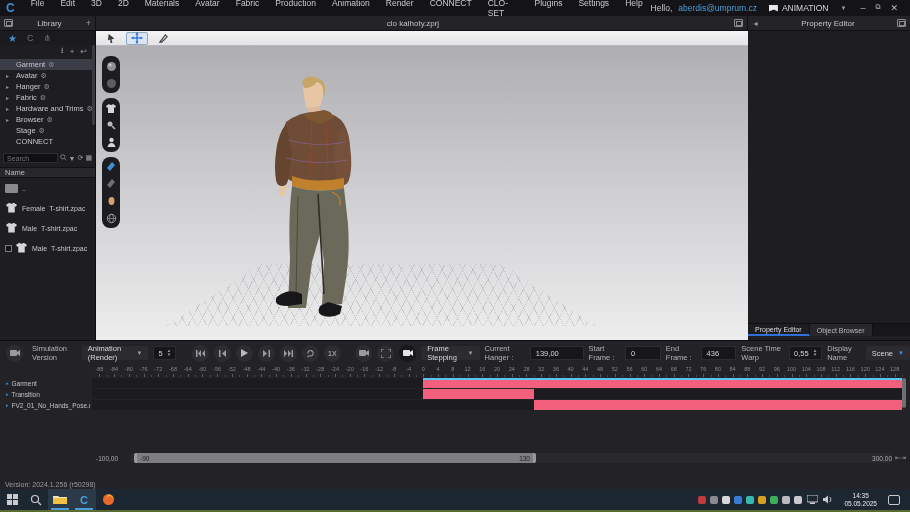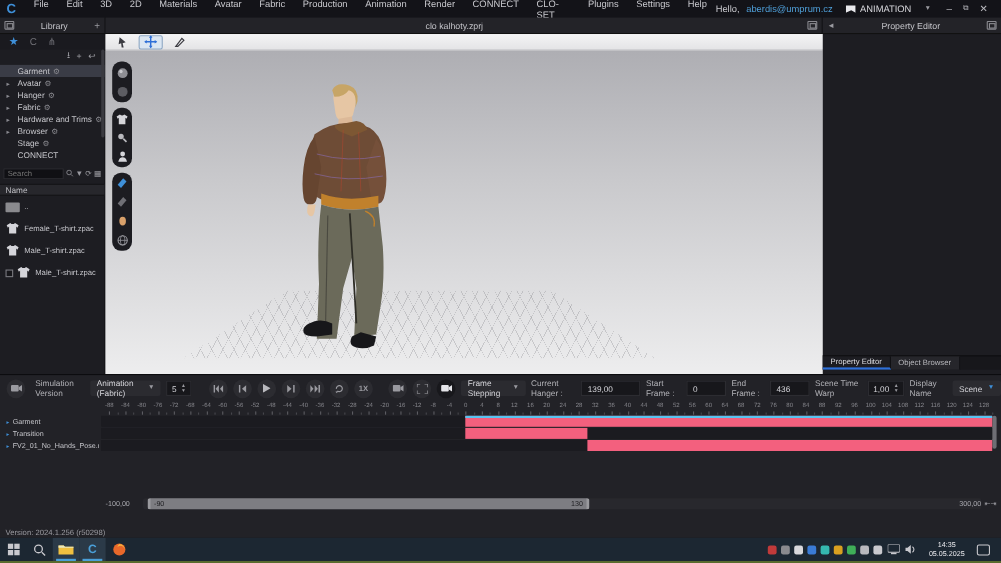--- a/index.html
+++ b/index.html
@@ -411,21 +411,21 @@
 <div class="timeline">
   <div class="tl-controls">
     <span class="circbtn">
         <svg width="10" height="8">
           <rect x="0" y="1" width="7" height="6" rx="1" fill="#9a9aa0"></rect>
           <path d="M7 3 L10 1 L10 7 L7 5 Z" fill="#9a9aa0"></path>
         </svg>
       </span>
     <span class="lbl" style="margin-left:4px;">Simulation Version</span>
     <span class="dd">
-      <span>Animation (Fabric)</span>
+      <span>Animation (Render)</span>
         <span class="caret">▼</span>
     </span>
     <span class="spin">
       <span>5</span>
         <span class="ar">
           <span>▲</span>
           <span>▼</span>
         </span>
     </span>
     <span style="width:8px;"></span>
@@ -492,21 +492,21 @@
         <span class="caret">▼</span>
     </span>
     <span class="lbl">Current Hanger :</span>
     <span class="field" style="width:70px;">139,00</span>
     <span class="lbl">Start Frame :</span>
     <span class="field" style="width:45px;">0</span>
     <span class="lbl">End Frame :</span>
     <span class="field" style="width:45px;">436</span>
     <span class="lbl">Scene Time Warp</span>
     <span class="spin">
-      <span>1,00</span>
+      <span>0,55</span>
         <span class="ar">
           <span>▲</span>
           <span>▼</span>
         </span>
     </span>
     <span class="lbl">Display Name</span>
     <span class="dd">
       <span>Scene</span>
         <span class="caret" style="color:#3e8fd8;">▼</span>
     </span>

